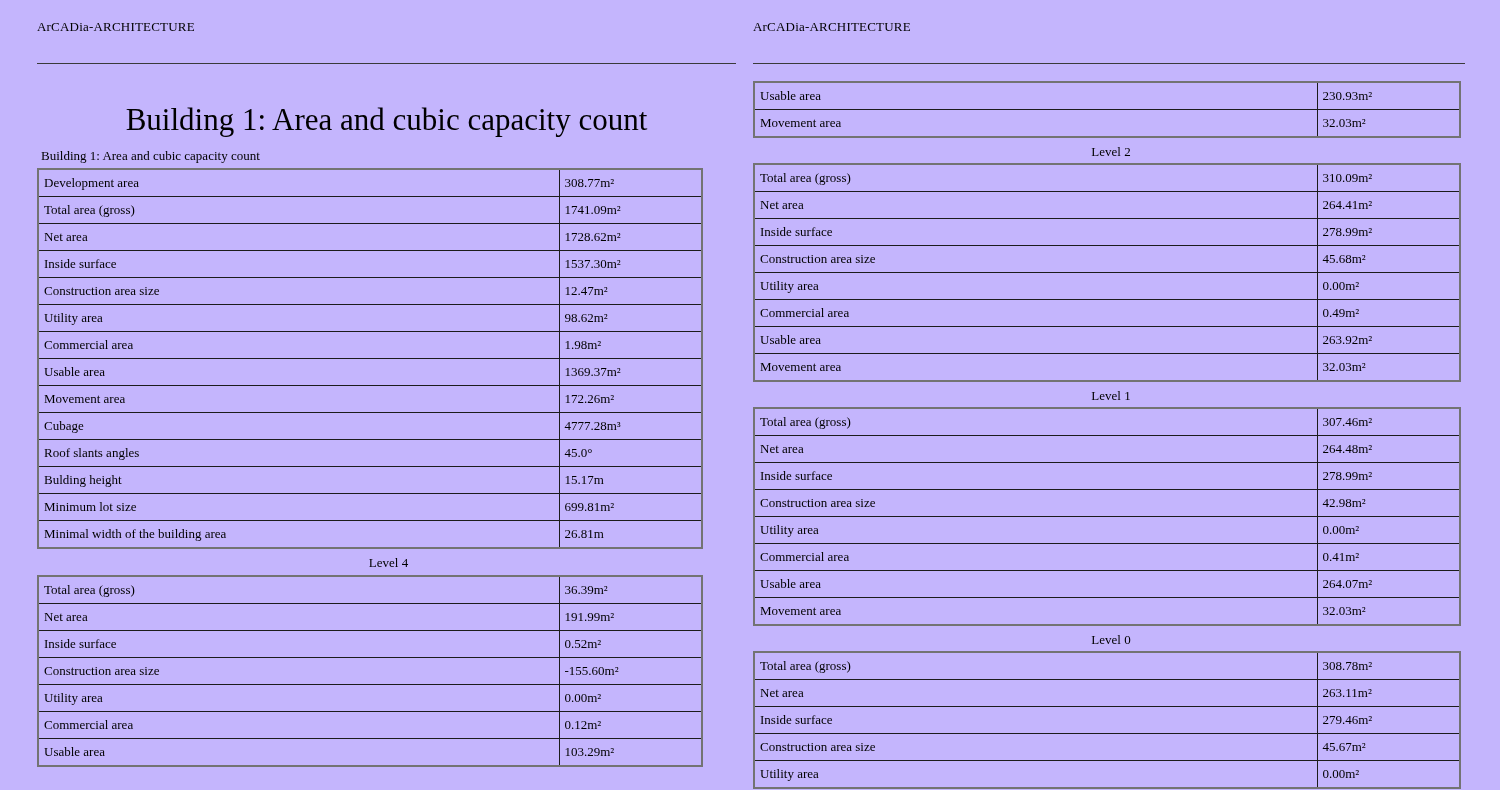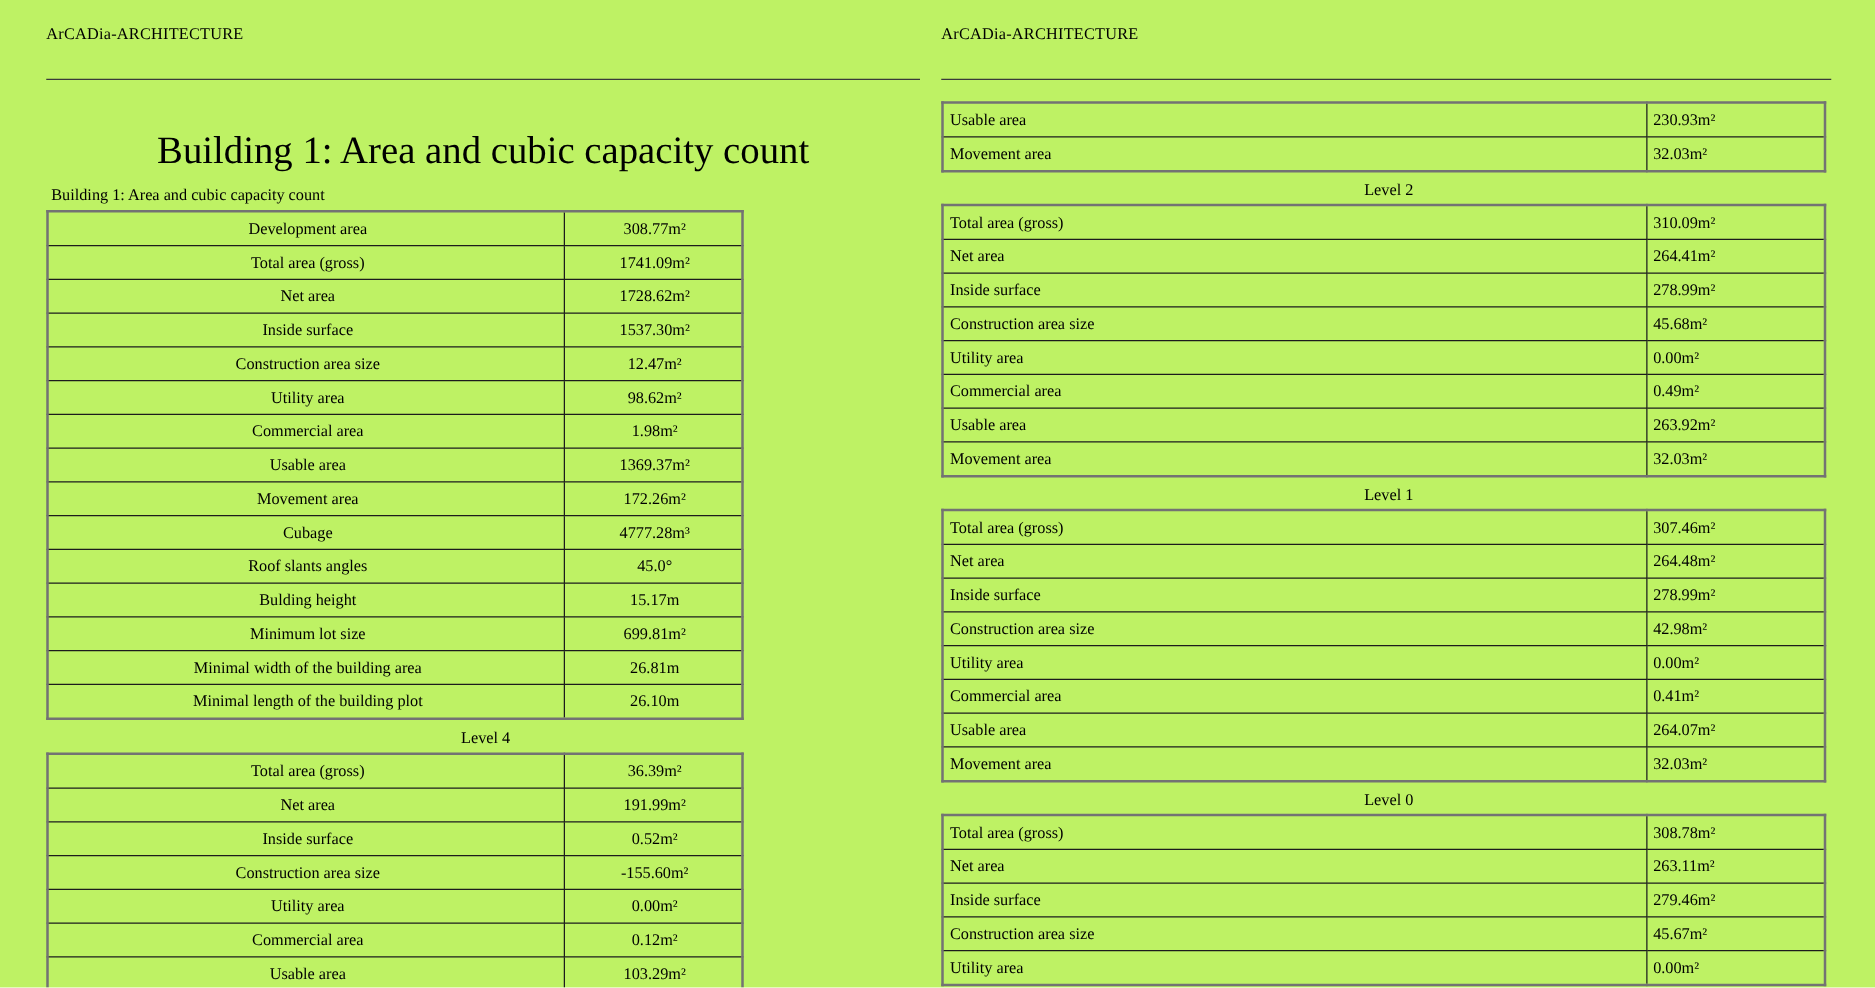--- a/index.html
+++ b/index.html
@@ -1,21 +1,21 @@
 <!DOCTYPE html>
 <html><head>
 <meta charset="utf-8">
 <style>
   html, body { margin: 0; padding: 0; background: #ffffff; }
   .canvas {
     position: relative;
     width: 1500px;
     height: 790px;
     overflow: hidden;
-    background: #bef264;
+    background: #c4b5fd;
     color: #000000;
     font-family: "Liberation Serif", "DejaVu Serif", serif;
   }
   .page { position: absolute; top: 0; }
   .page-left  { left: 37px;  width: 699px; }
   .page-right { left: 753px; width: 712px; }
 
   .app-header {
     margin-top: 19px;
     font-size: 13px;
@@ -45,21 +45,21 @@
     margin: 6px 0 0 4px;
     font-size: 13px;
     line-height: 16px;
     text-align: center;
   }
   table.data-table {
     border-collapse: collapse;
     table-layout: fixed;
     border: 2px solid #737373;
   }
-  .page-left  table.data-table { width: 558px; margin-top: 4px; text-align: center; }
+  .page-left  table.data-table { width: 666px; margin-top: 4px; }
   .page-right table.data-table { width: 708px; margin-top: 3px; }
   .page-right table.first-table { margin-top: 17px; }
   table.data-table td {
     border: 1.5px solid #1c1c1c;
     height: 26px;
     padding: 0 2px 0 5px;
     font-size: 13px;
     vertical-align: middle;
     overflow: hidden;
     white-space: nowrap;
@@ -132,24 +132,20 @@
             <td>15.17m</td>
           </tr>
           <tr>
             <td>Minimum lot size</td>
             <td>699.81m²</td>
           </tr>
           <tr>
             <td>Minimal width of the building area</td>
             <td>26.81m</td>
           </tr>
-          <tr>
-            <td>Minimal length of the building plot</td>
-            <td>26.10m</td>
-          </tr>
         </tbody>
     </table>
 
     <div class="level-heading">Level 4</div>
     <table class="data-table">
       <colgroup>
           <col class="col-label">
           <col class="col-value">
         </colgroup>
       <tbody data-table="page_left.sections.0.rows">

